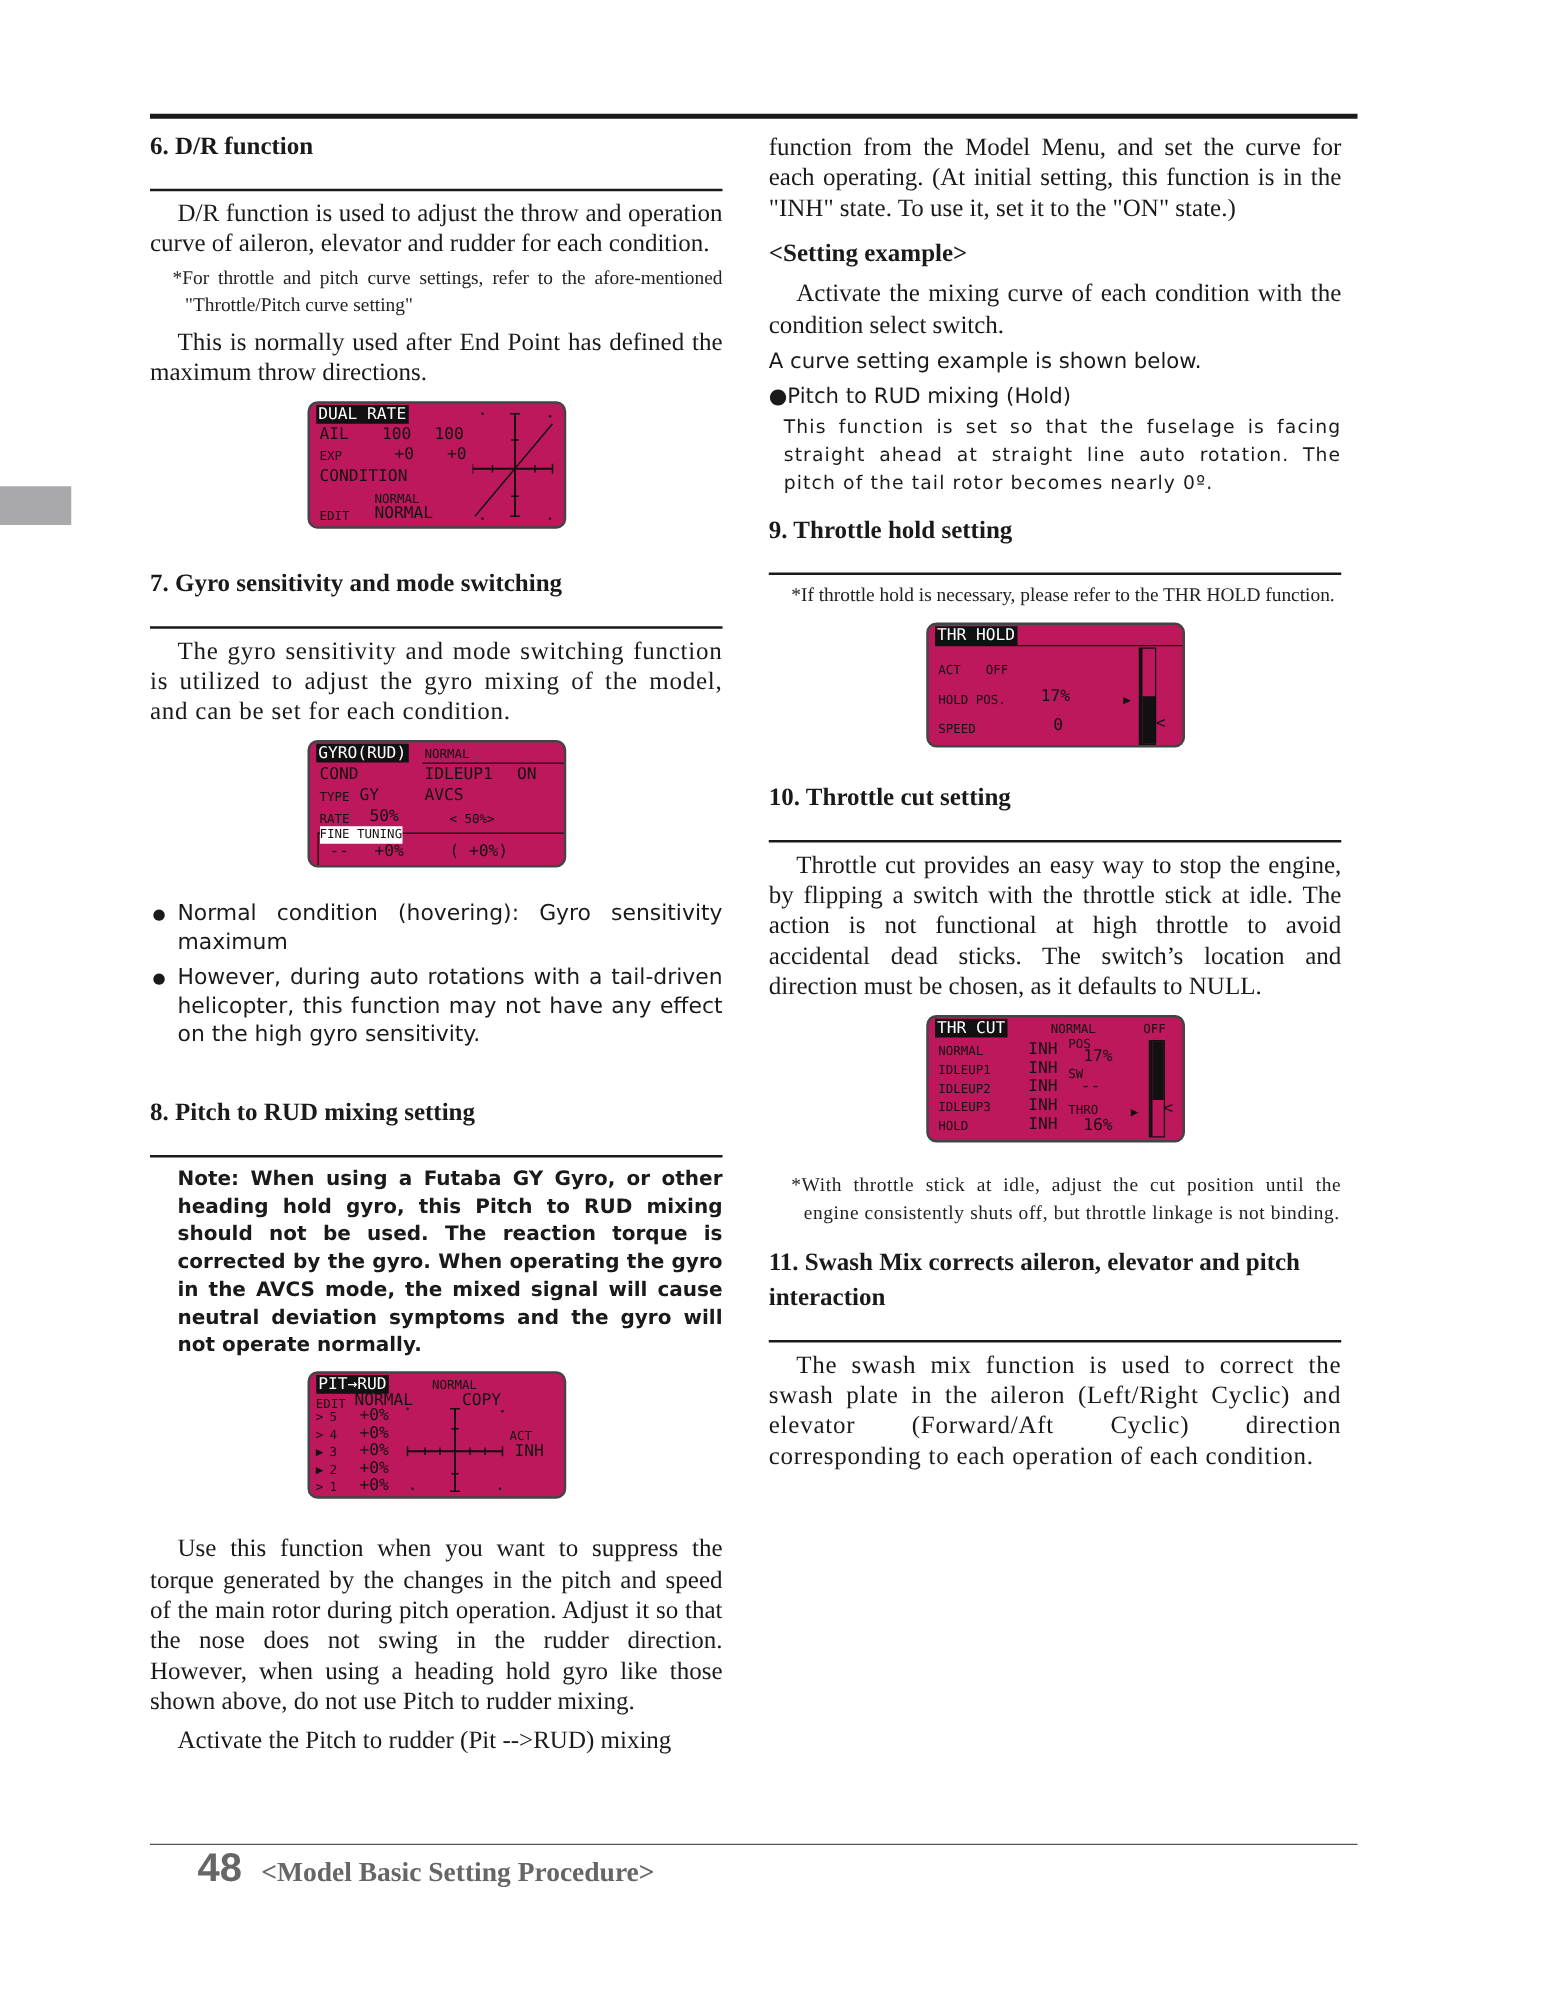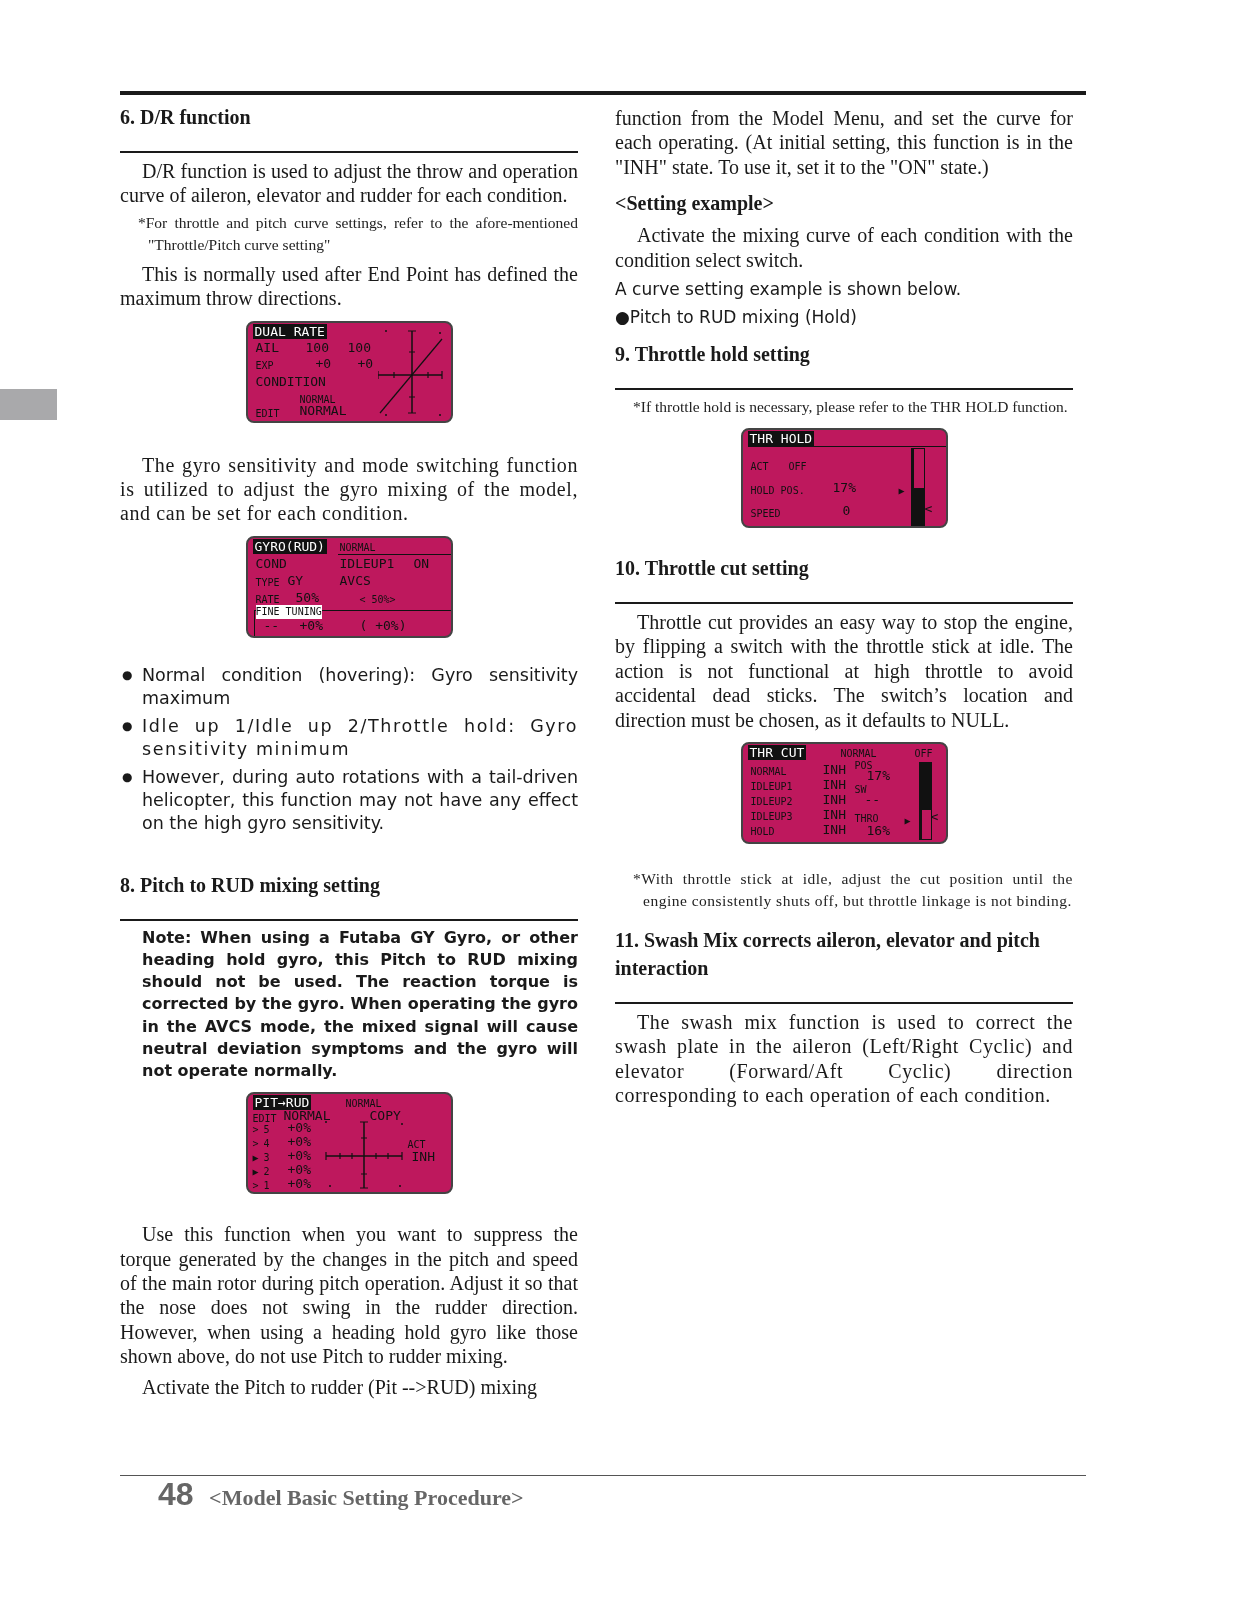--- a/index.html
+++ b/index.html
@@ -77,20 +77,21 @@
         </g>
         <circle cx="8" cy="4" r="1" fill="#111"></circle>
           <circle cx="62" cy="6" r="1" fill="#111"></circle>
           <circle cx="8" cy="88" r="1" fill="#111"></circle>
           <circle cx="62" cy="88" r="1" fill="#111"></circle>
       </svg>
     </div>
   </section>
 
   <section style="margin-top:30px;">
+    <h2>7. Gyro sensitivity and mode switching</h2>
     <p class="body" style="letter-spacing:0.6px;">The gyro sensitivity and mode switching function is utilized to adjust the gyro mixing of the model, and can be set for each condition.</p>
 
     <div class="lcd" style="width:203px;height:98px;">
       <span class="t" style="left:5px;top:2px;"><span class="inv">GYRO(RUD)</span></span>
       <span class="t s" style="left:92px;top:3px;">NORMAL</span>
       <div style="position:absolute;left:90px;top:16px;width:120px;height:1px;background:#111;"></div>
       <span class="t" style="left:8px;top:19px;">COND</span>
       <span class="t" style="left:92px;top:19px;">IDLEUP1</span>
       <span class="t" style="left:166px;top:19px;text-align:right;">ON</span>
       <span class="t s" style="left:8px;top:38px;">TYPE</span>
@@ -101,21 +102,20 @@
       <span class="t s" style="left:112px;top:55px;">&lt; 50%&gt;</span>
       <div style="position:absolute;left:6px;top:72px;width:198px;height:30px;border-left:1px solid #111;border-top:1px solid #111;"></div>
       <span class="t s" style="left:8px;top:67px;background:#fff;">FINE TUNING</span>
       <span class="t" style="left:16px;top:81px;">--</span>
       <span class="t" style="left:52px;top:81px;">+0%</span>
       <span class="t" style="left:112px;top:81px;">( +0%)</span>
     </div>
 
     <ul class="bul" style="margin-top:26px;">
       <li>Normal condition (hovering): Gyro sensitivity maximum</li>
-      <li style="letter-spacing:1.6px;">Idle up 1/Idle up 2/Throttle hold: Gyro sensitivity minimum</li>
       <li>However, during auto rotations with a tail-driven helicopter, this function may not have any effect on the high gyro sensitivity.</li>
     </ul>
   </section>
 
   <section style="margin-top:36px;">
     <h2>8. Pitch to RUD mixing setting</h2>
     <p class="bold-note">Note: When using a Futaba GY Gyro, or other heading hold gyro, this Pitch to RUD mixing should not be used. The reaction torque is corrected by the gyro. When operating the gyro in the AVCS mode, the mixed signal will cause neutral deviation symptoms and the gyro will not operate normally.</p>
 
     <div class="lcd" style="width:203px;height:98px;">
       <span class="t" style="left:5px;top:2px;"><span class="inv">PIT→RUD</span></span>
@@ -170,20 +170,21 @@
 </div>
 
 <div class="col right" style="width:458px;">
   <section>
     <p class="body noind" style="margin-top:3px;">function from the Model Menu, and set the curve for each operating. (At initial setting, this function is in the "INH" state. To use it, set it to the "ON" state.)</p>
     <div class="sub-head">&lt;Setting example&gt;</div>
     <p class="body" style="margin-top:8px;">Activate the mixing curve of each condition with the condition select switch.</p>
     <p class="sansp">A curve setting example is shown below.</p>
     <div>
       <p class="sansp">●Pitch to RUD mixing (Hold)</p>
+      <p class="sansbody" style="letter-spacing:0.9px;">This function is set so that the fuselage is facing straight ahead at straight line auto rotation. The pitch of the tail rotor becomes nearly 0º.</p>
     </div>
   </section>
 
   <section style="margin-top:12px;">
     <h2>9. Throttle hold setting</h2>
     <p class="note" style="margin-top:6px;">*If throttle hold is necessary, please refer to the THR HOLD function.</p>
 
     <div class="lcd" style="width:203px;height:96px;">
       <span class="t" style="left:5px;top:2px;"><span class="inv">THR HOLD</span></span>
       <div style="position:absolute;left:5px;top:16px;width:200px;height:1px;background:#111;"></div>

